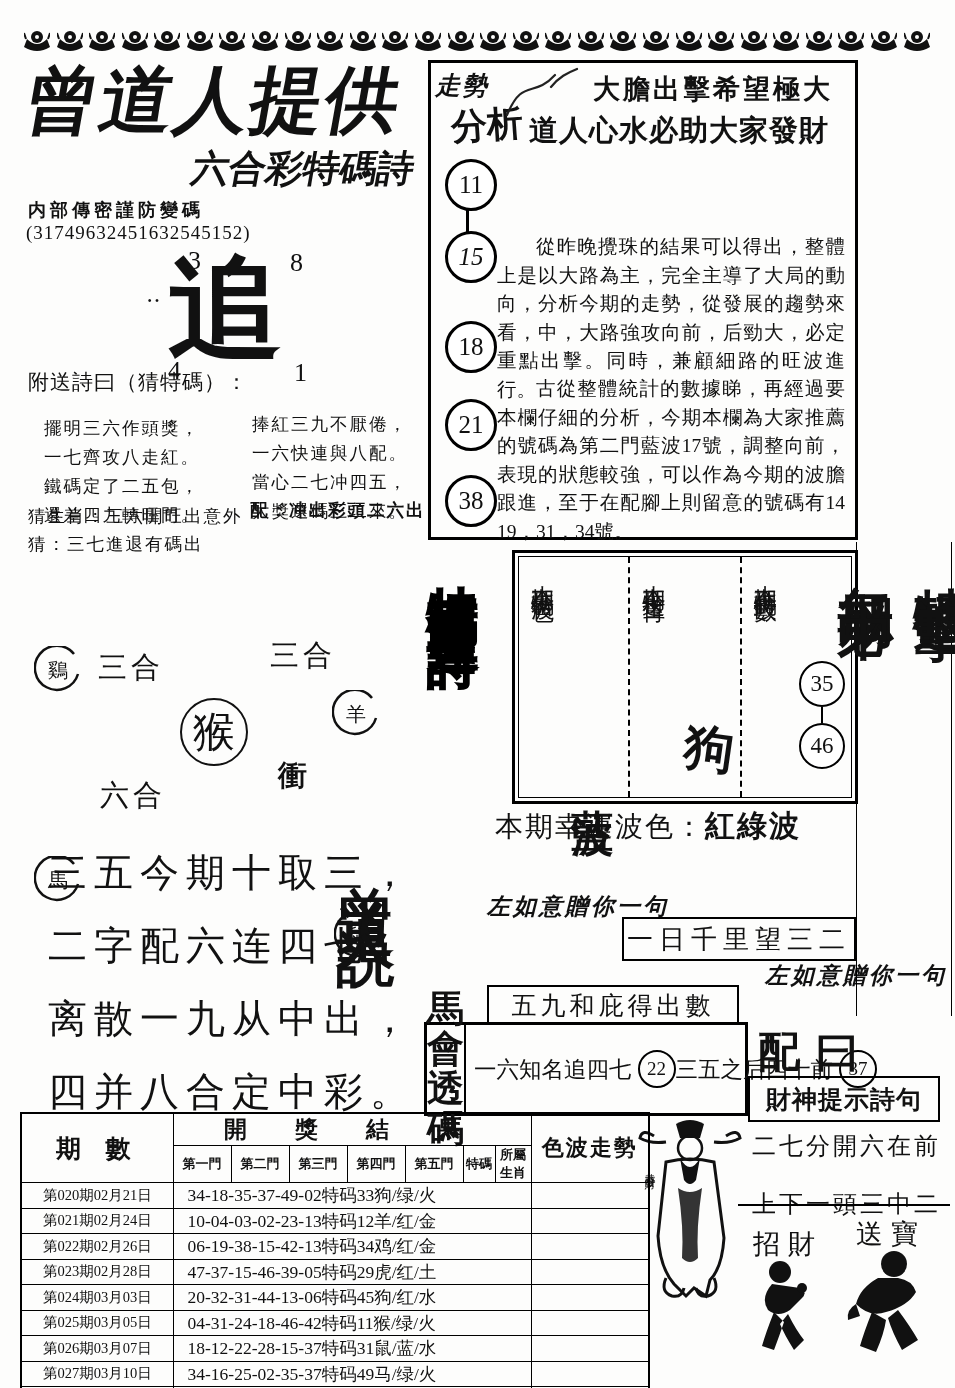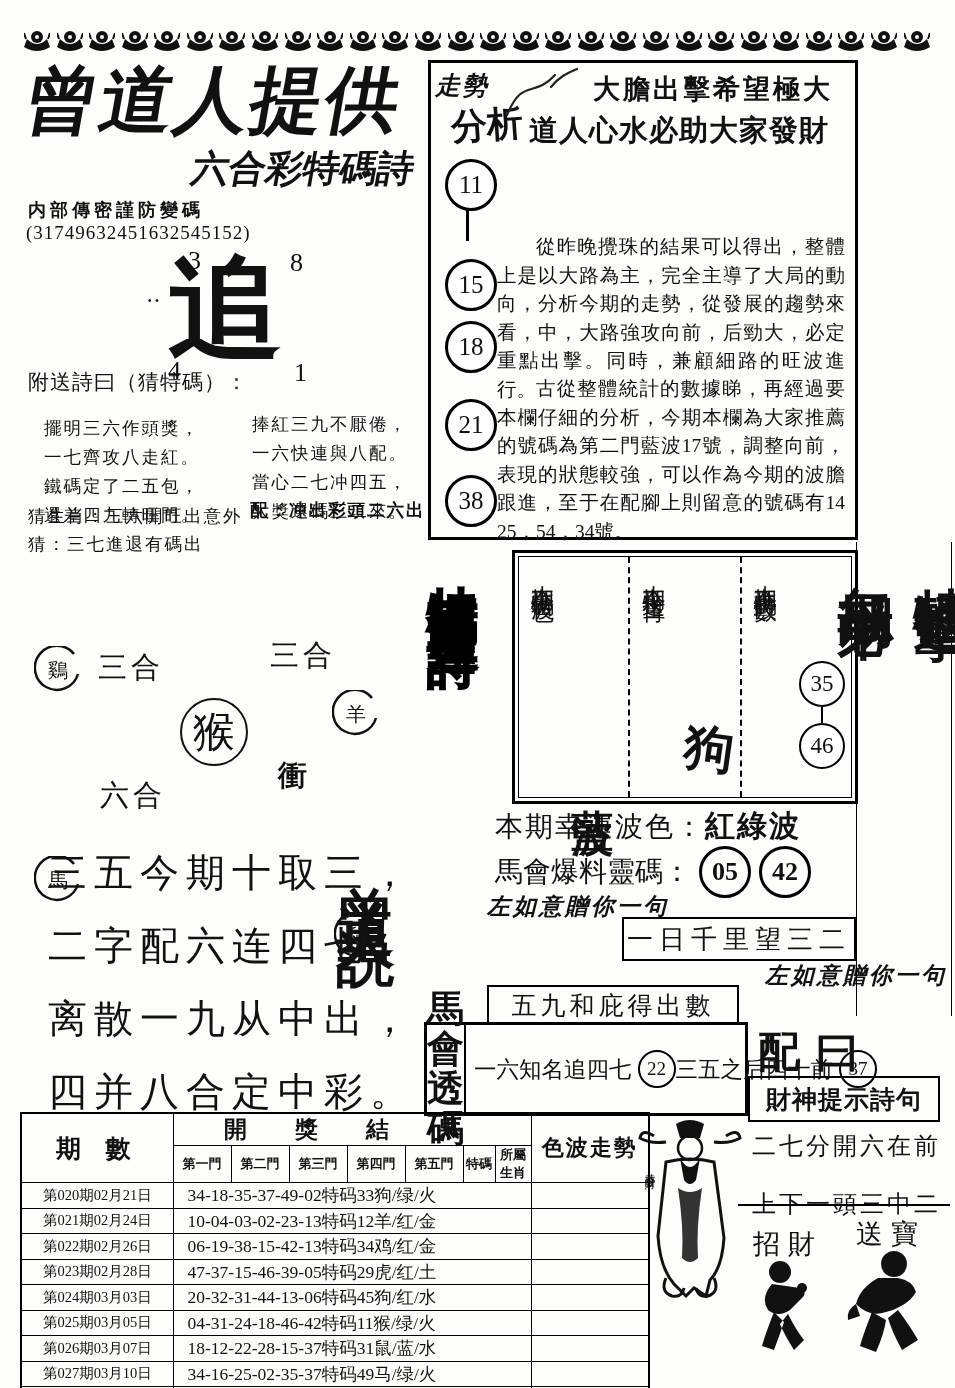--- a/index.html
+++ b/index.html
@@ -345,27 +345,27 @@
     <div class="abs an-lbl1">走勢</div>
     <div class="abs an-lbl2">分析</div>
     <svg class="abs" style="left:62px;top:2px;" width="90" height="56" viewBox="0 0 90 56">
       <path d="M14 50 C30 12, 40 34, 62 10 M58 22 C66 12, 74 8, 84 4" fill="none" stroke="#222" stroke-width="2.2" stroke-linecap="round"></path>
     </svg>
     <div class="abs an-h1">大膽出擊希望極大</div>
     <div class="abs an-h2">道人心水必助大家發財</div>
 
     <div class="abs num-circle" style="left:14px;top:96px;">11</div>
     <div class="abs" style="left:35px;top:146px;width:3px;height:32px;background:#000;"></div>
-    <div class="abs num-circle" style="left:14px;top:196px;">15</div>
+    <div class="abs num-circle" style="left:14px;top:168px;font-style:italic;">15</div>
     <div class="abs num-circle" style="left:14px;top:258px;">18</div>
     <div class="abs num-circle" style="left:14px;top:336px;">21</div>
     <div class="abs num-circle" style="left:14px;top:412px;">38</div>
 
     <div class="abs an-p" style="left:66px;top:170px;width:348px;text-indent:2em;">從昨晚攪珠的結果可以得出，整體上是以大路為主，完全主導了大局的動向，分析今期的走勢，從發展的趨勢來看，中，大路強攻向前，后勁大，必定重點出擊。同時，兼顧細路的旺波進行。</div>
-    <div class="abs an-p" style="left:66px;top:312px;width:348px;text-indent:2em;">古從整體統計的數據睇，再經過要本欄仔細的分析，今期本欄為大家推薦的號碼為第二門藍波17號，調整向前，表現的狀態較強，可以作為今期的波膽跟進，至于在配腳上則留意的號碼有14 25，54，34號。</div>
+    <div class="abs an-p" style="left:66px;top:312px;width:348px;text-indent:2em;">古從整體統計的數據睇，再經過要本欄仔細的分析，今期本欄為大家推薦的號碼為第二門藍波17號，調整向前，表現的狀態較強，可以作為今期的波膽跟進，至于在配腳上則留意的號碼有14 19，31，34號。</div>
   </div>
 
   <div class="abs riddle-title">特碼圖連詩</div>
 
   <div class="abs" id="info-box">
     <div class="inner">
       <div class="info-col">
         <div class="info-lbl">本期特碼波色：</div>
         <div class="info-val-v">藍波</div>
       </div>
@@ -380,25 +380,20 @@
           <div class="seg-link"></div>
           <div class="seg-circle">46</div>
         </div>
       </div>
     </div>
   </div>
 
   <div class="abs lucky-line">
     <span>本期幸運波色：</span><b>紅綠波</b>
   </div>
-  <div class="abs tip-line">
-    <span>馬會爆料靈碼：</span>
-    <span class="tip-circle">05</span>
-    <span class="tip-circle">42</span>
-  </div>
   <div class="abs gift" style="left:487px;top:891px;">左如意贈你一句</div>
   <div class="abs boxed-verse" style="left:622px;top:917px;width:230px;height:40px;">一日千里望三二</div>
   <div class="abs gift" style="left:765px;top:960px;">左如意贈你一句</div>
   <div class="abs boxed-verse" style="left:487px;top:985px;width:248px;height:36px;font-size:25px;letter-spacing:4px;">五九和庇得出數</div>
 
   <div class="abs" id="hk-box">
     <div class="hk-title">
       <span>馬會</span>
       <span>透碼</span>
     </div>

